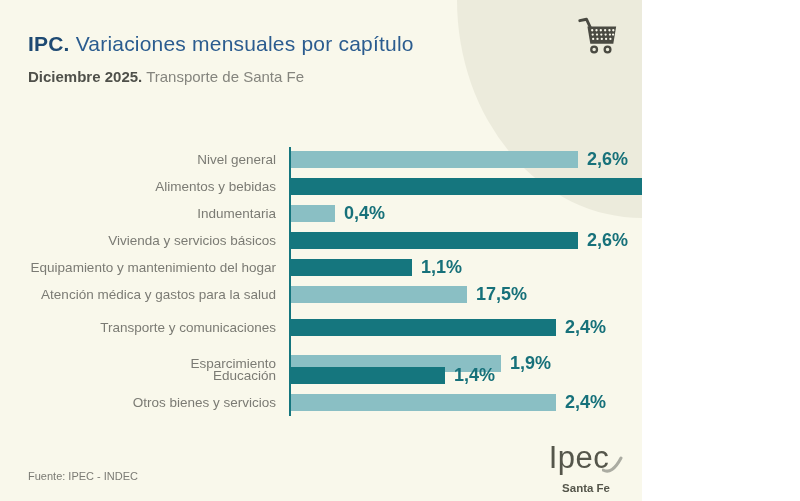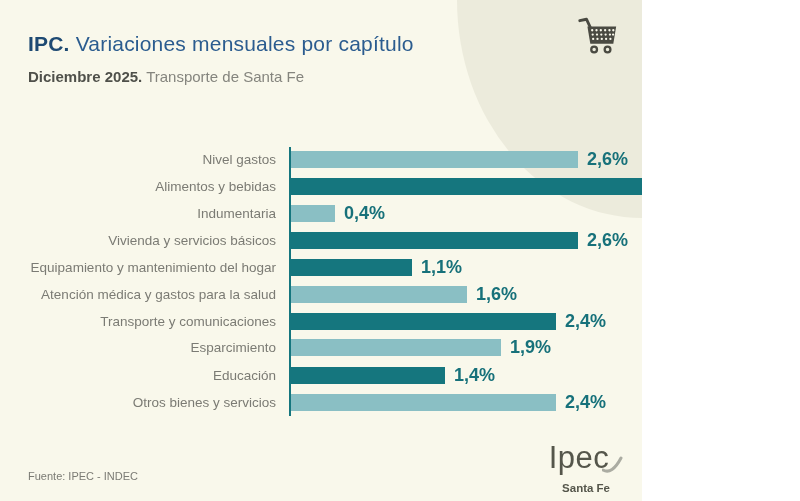--- a/index.html
+++ b/index.html
@@ -123,21 +123,21 @@
 
   <div class="header">
     <div class="title"><span class="t-bold">IPC.</span><span class="t-rest"> Variaciones mensuales por capítulo</span></div>
     <div class="subtitle"><span class="s-bold">Diciembre 2025.</span><span class="s-rest"> Transporte de Santa Fe</span></div>
   </div>
 
   <div class="chart">
     <div class="axis-line"></div>
     <div>
         <div class="chart-row" style="top: 0px;">
-          <div class="cat-label">Nivel gastos</div>
+          <div class="cat-label">Nivel general</div>
           <div class="bar light" style="width: 287px;"></div>
           <div class="val-label" style="left: 587px;">2,6%</div>
         </div>
         <div class="chart-row" style="top: 27px;">
           <div class="cat-label">Alimentos y bebidas</div>
           <div class="bar dark" style="width: 419px;"></div>
           <div class="val-label" style="left: 719px;">3,8%</div>
         </div>
         <div class="chart-row" style="top: 54px;">
           <div class="cat-label">Indumentaria</div>
@@ -150,28 +150,28 @@
           <div class="val-label" style="left: 587px;">2,6%</div>
         </div>
         <div class="chart-row" style="top: 108px;">
           <div class="cat-label">Equipamiento y mantenimiento del hogar</div>
           <div class="bar dark" style="width: 121px;"></div>
           <div class="val-label" style="left: 421px;">1,1%</div>
         </div>
         <div class="chart-row" style="top: 135px;">
           <div class="cat-label">Atención médica y gastos para la salud</div>
           <div class="bar light" style="width: 176px;"></div>
-          <div class="val-label" style="left: 476px;">1,6%</div>
-        </div>
-        <div class="chart-row" style="top: 162px;">
+          <div class="val-label" style="left: 476px;">17,5%</div>
+        </div>
+        <div class="chart-row" style="top: 168px;">
           <div class="cat-label">Transporte y comunicaciones</div>
           <div class="bar dark" style="width: 265px;"></div>
           <div class="val-label" style="left: 565px;">2,4%</div>
         </div>
-        <div class="chart-row" style="top: 188px;">
+        <div class="chart-row" style="top: 204px;">
           <div class="cat-label">Esparcimiento</div>
           <div class="bar light" style="width: 210px;"></div>
           <div class="val-label" style="left: 510px;">1,9%</div>
         </div>
         <div class="chart-row" style="top: 216px;">
           <div class="cat-label">Educación</div>
           <div class="bar dark" style="width: 154px;"></div>
           <div class="val-label" style="left: 454px;">1,4%</div>
         </div>
         <div class="chart-row" style="top: 243px;">

